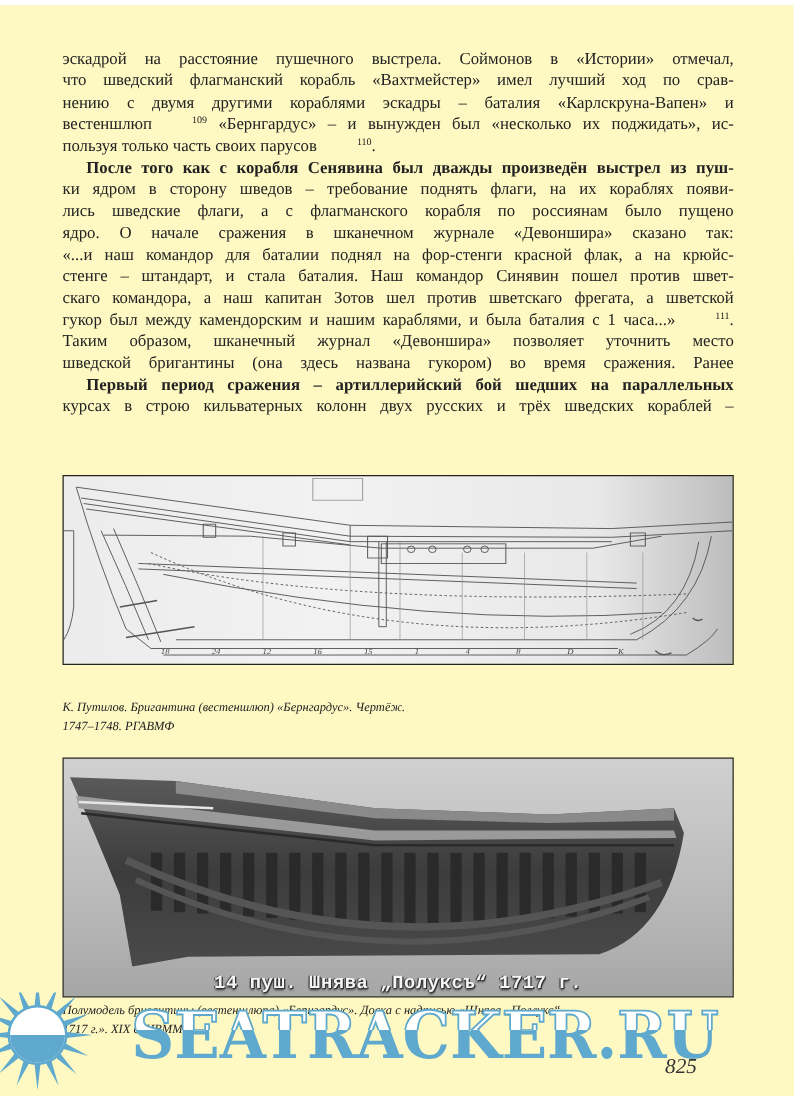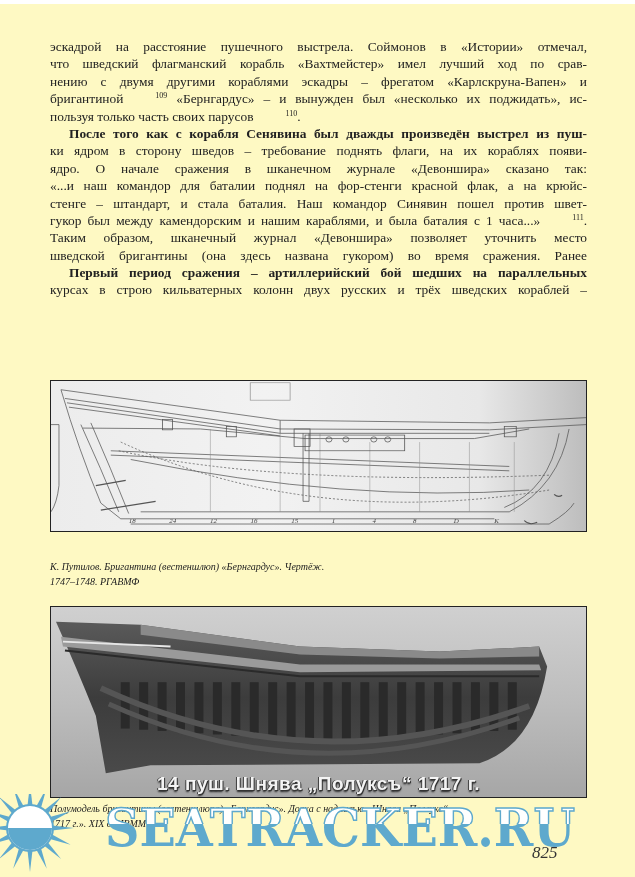--- a/index.html
+++ b/index.html
@@ -30,48 +30,50 @@
     .caption {
       position: absolute; left: 50px; width: 540px;
       font-family: "Liberation Serif", serif; font-style: italic;
       font-size: 10px; line-height: 15px; color: #222;
     }
     .cap1 { top: 555px; }
     .cap2 { top: 797px; }
 
     .inscription {
       position: absolute; left: 0; right: 0; bottom: 2px; text-align: center;
-      font-family: Liberation Sans, sans-serif; font-weight: bold;
-      font-size: 19px; color: #f4f4f4; letter-spacing: 0.5px;
+      font-family: Liberation Mono, monospace; font-weight: bold;
+      font-size: 15px; color: #f4f4f4; letter-spacing: 0.5px;
       text-shadow: 1px 1px 0 #333, -1px 0 0 #444, 0 2px 2px #222;
     }
 
     .watermark { position: absolute; left: 0; top: 790px; width: 635px; height: 87px; pointer-events: none; }
     .page-number {
       position: absolute; left: 532px; top: 839px;
       font-family: "Liberation Serif", serif; font-style: italic;
       font-size: 17px; color: #333;
     }
   </style>
 </head>
 <body>
 
 <div class="page">
 
   <div class="text-block" id="body-text">
       <span class="line"><span>эскадрой на расстояние пушечного выстрела. Соймонов в «Истории» отмечал,</span></span>
       <span class="line"><span>что шведский флагманский корабль «Вахтмейстер» имел лучший ход по срав-</span></span>
-      <span class="line"><span>нению с двумя другими кораблями эскадры – фрегатом «Карлскруна-Вапен» и</span></span>
-      <span class="line"><span>бригантиной</span><sup>109</sup><span> «Бернгардус» – и вынужден был «несколько их поджидать», ис-</span></span>
+      <span class="line"><span>нению с двумя другими кораблями эскадры – баталия «Карлскруна-Вапен» и</span></span>
+      <span class="line"><span>вестеншлюп</span><sup>109</sup><span> «Бернгардус» – и вынужден был «несколько их поджидать», ис-</span></span>
       <span class="line last"><span>пользуя только часть своих парусов</span><sup>110</sup><span>.</span></span>
       <span class="line indent"><span>После того как с корабля Сенявина был дважды произведён выстрел из пуш-</span></span>
       <span class="line"><span>ки ядром в сторону шведов – требование поднять флаги, на их кораблях появи-</span></span>
+      <span class="line"><span>лись шведские флаги, а с флагманского корабля по россиянам было пущено</span></span>
       <span class="line"><span>ядро. О начале сражения в шканечном журнале «Девоншира» сказано так:</span></span>
       <span class="line"><span>«...и наш командор для баталии поднял на фор-стенги красной флак, а на крюйс-</span></span>
       <span class="line"><span>стенге – штандарт, и стала баталия. Наш командор Синявин пошел против швет-</span></span>
+      <span class="line"><span>скаго командора, а наш капитан Зотов шел против шветскаго фрегата, а шветской</span></span>
       <span class="line"><span>гукор был между камендорским и нашим караблями, и была баталия с 1 часа...»</span><sup>111</sup><span>.</span></span>
       <span class="line"><span>Таким образом, шканечный журнал «Девоншира» позволяет уточнить место</span></span>
       <span class="line"><span>шведской бригантины (она здесь названа гукором) во время сражения. Ранее</span></span>
       <span class="line indent"><span>Первый период сражения – артиллерийский бой шедших на параллельных</span></span>
       <span class="line"><span>курсах в строю кильватерных колонн двух русских и трёх шведских кораблей –</span></span>
     </div>
 
   <div class="figure fig-drawing">
     <svg viewBox="0 0 537 172" preserveAspectRatio="none">
       <g stroke="#555" stroke-width="0.8" fill="none">

